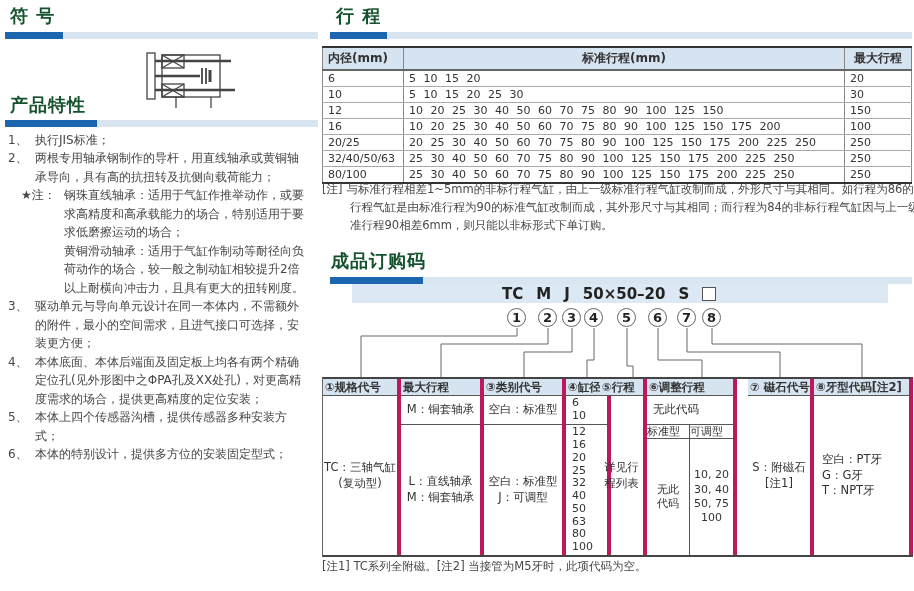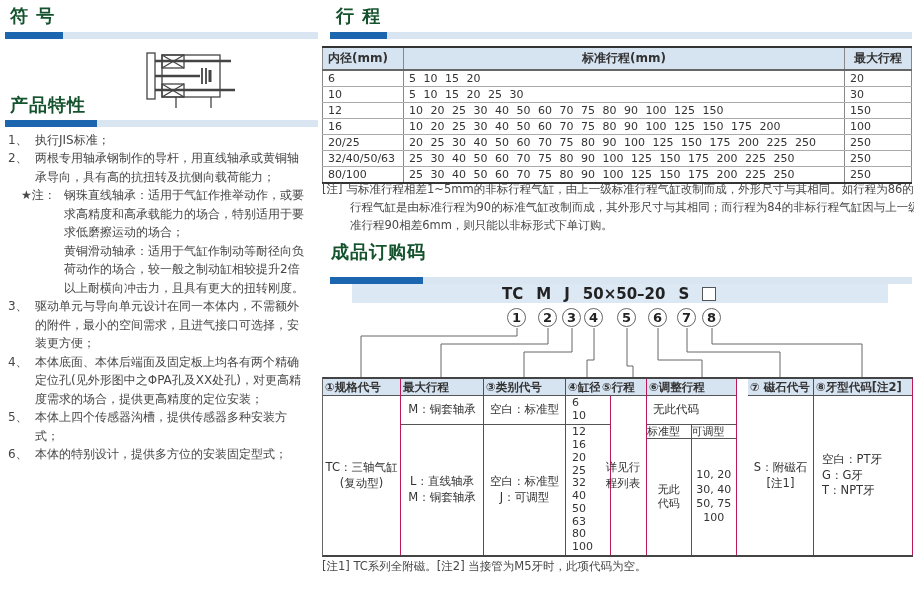--- a/index.html
+++ b/index.html
@@ -46,21 +46,21 @@
   .code-bar span{margin-right:13px;}
   .code-square{width:12px;height:12px;border:1.5px solid #555;background:#fff;margin-right:0!important;}
   .circles{position:absolute;left:0;top:308px;width:914px;height:20px;}
   .circle{position:absolute;top:0;width:19px;height:19px;border:1.2px solid #666;border-radius:50%;
     background:#fff;text-align:center;line-height:18px;font-size:13px;font-weight:bold;color:#222;box-sizing:border-box;}
   .connectors{position:absolute;left:322px;top:326px;}
   
   .ot{position:absolute;left:322px;top:377px;width:590px;height:176px;
     border-top:2px solid #444;border-bottom:2px solid #444;border-left:1px solid #666;
     font-size:11.5px;color:#333;}
-  .ot-col{position:absolute;top:0;height:176px;border-right:1px solid #be185d;box-sizing:border-box;}
+  .ot-col{position:absolute;top:0;height:176px;border-right:4px solid #be185d;box-sizing:border-box;}
   .ot-h{height:17px;background:var(--thead);font-weight:bold;font-size:11.5px;display:flex;align-items:center;
     padding-left:2px;border-bottom:1px solid #555;box-sizing:border-box;white-space:nowrap;overflow:hidden;}
   .ot-cell{display:flex;align-items:center;white-space:pre-line;box-sizing:border-box;line-height:1.35;}
   .ot-cell.full{height:159px;}
   .ot-cell.r1{height:29px;border-bottom:1px solid #555;}
   .ot-cell.r2{height:130px;}
   .ot-cell.center{justify-content:center;text-align:center;}
   .ot-cell.padl{padding-left:6px;}
   .ot-cell.nums{font-size:11px;line-height:1.16;}
   .ot-sub{display:flex;height:14px;border-bottom:1px solid #555;font-size:11px;box-sizing:border-box;}
@@ -190,21 +190,21 @@
         <tr>
           <td class="sc0">80/100</td>
           <td class="sc1">25 30 40 50 60 70 75 80 90 100 125 150 175 200 225 250</td>
           <td class="sc2">250</td>
         </tr>
       </tbody>
   </table>
 
   <p class="stroke-note"><span class="note-label">[注]</span><span>与标准行程相差1~5mm的非标行程气缸，由上一级标准行程气缸改制而成，外形尺寸与其相同。如行程为86的非标行程气缸是由标准行程为90的标准气缸改制而成，其外形尺寸与其相同；而行程为84的非标行程气缸因与上一级标准行程90相差6mm，则只能以非标形式下单订购。</span></p>
 
-  <div class="abs sec-title" style="left:331px;top:240px;">成品订购码</div>
+  <div class="abs sec-title" style="left:331px;top:249px;">成品订购码</div>
   <div class="abs bar" style="left:330px;top:277px;width:582px;">
     <span class="dark" style="width:93px;"></span>
     <span class="light"></span>
   </div>
 
   <div class="code-bar">
     <span>TC</span>
     <span>M</span>
     <span>J</span>
     <span>50×50–20</span>

